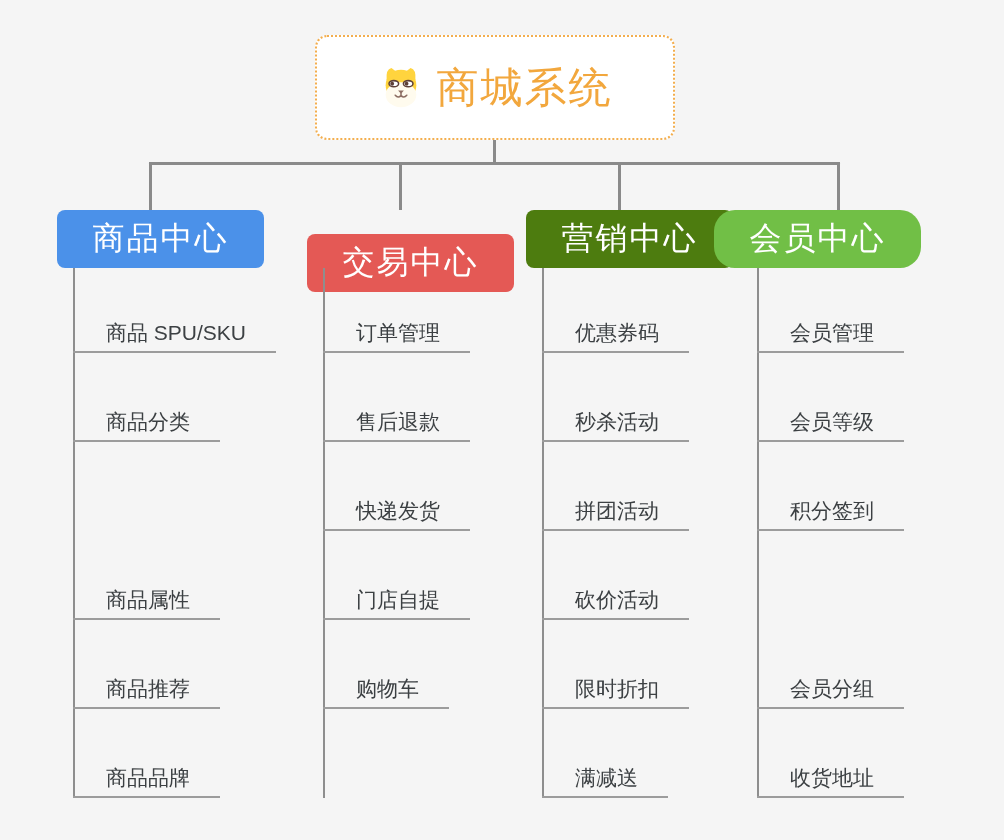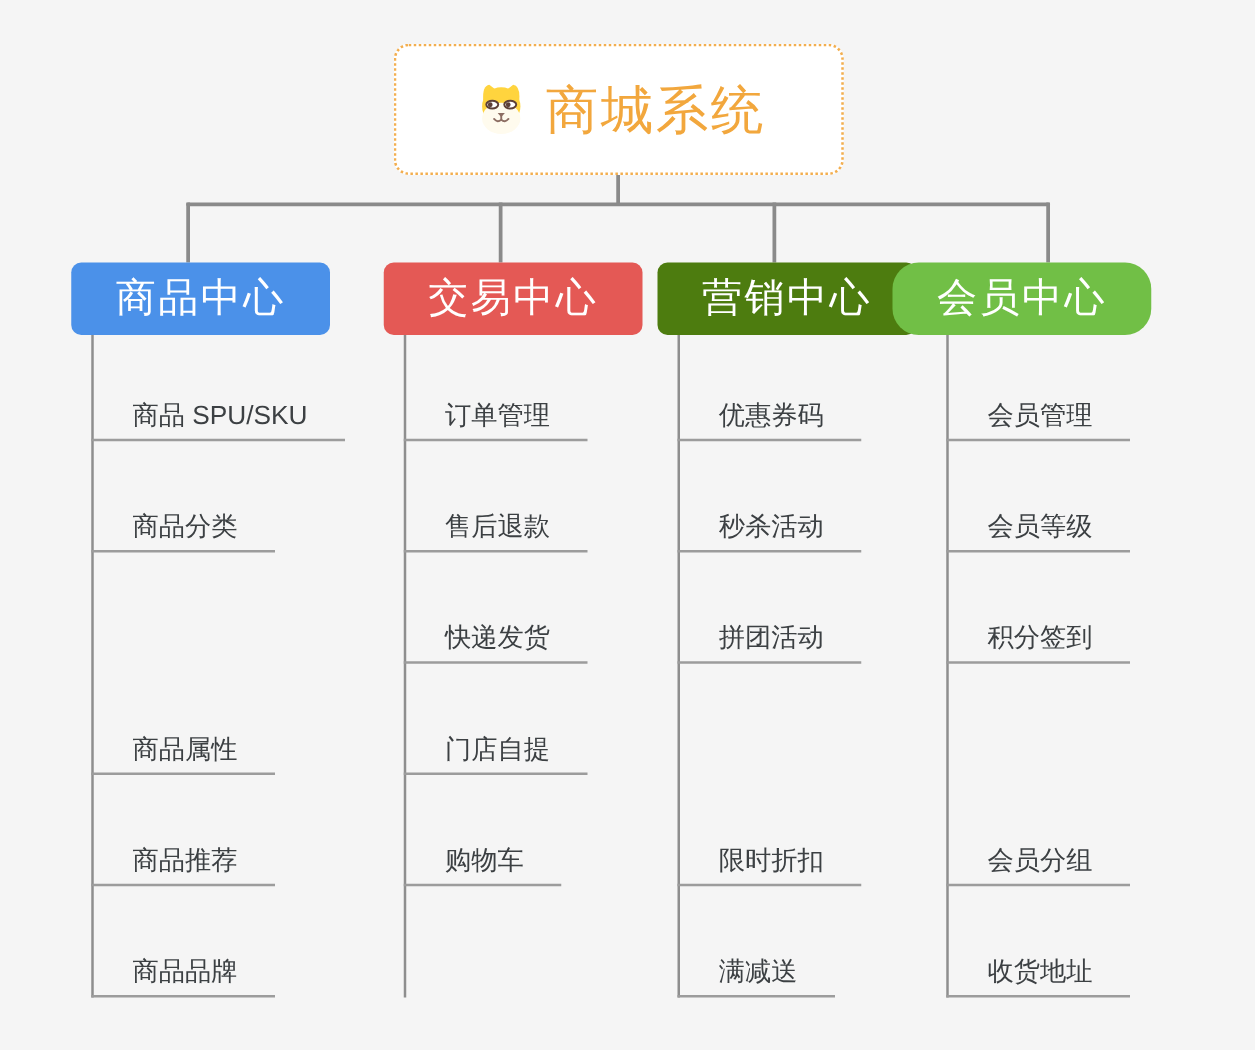--- a/index.html
+++ b/index.html
@@ -29,25 +29,25 @@
   .hline{left:149px;top:162px;width:691px;height:3px;border-radius:2px;}
   .drop{top:162px;width:3px;height:48px;}
   .d0{left:149px;} .d1{left:399px;} .d2{left:618px;} .d3{left:837px;}
 
   
   .bnode{
     position:absolute;top:210px;width:207px;height:58px;border-radius:8px;
     display:flex;align-items:center;justify-content:center;
     color:#FFFFFF;font-size:32px;letter-spacing:2px;white-space:nowrap;
   }
-  .n0{left:57px;} .n1{left:307px;} .n2{left:526px;} .n3{left:714px;border-radius:21px;}
+  .n0{left:57px;} .n1{left:307px;margin-top:24px;} .n2{left:526px;} .n3{left:714px;border-radius:21px;}
 
   
   .col{position:absolute;top:268px;width:231px;height:534px;}
-  .c0{left:73px;} .c1{left:323px;} .c2{left:542px;} .c3{left:757px;}
+  .c0{left:73px;} .c1{left:323px;font-family:Liberation Serif, serif;} .c2{left:542px;} .c3{left:757px;}
   .trunk{position:absolute;left:0;top:0;width:2px;height:530px;background:#8E8E8E;}
   .leaf{
     position:absolute;left:0;height:36px;line-height:36px;
     padding:0 30px 0 33px;border-bottom:2px solid #9C9C9C;
     font-size:21px;color:#3C4043;white-space:nowrap;display:inline-block;
   }
   .r0{top:47px;} .r1{top:136px;} .r2{top:225px;} .r3{top:314px;} .r4{top:403px;} .r5{top:492px;}
 </style>
 </head>
 <body>
@@ -100,20 +100,21 @@
     <div class="leaf r2">快递发货</div>
     <div class="leaf r3">门店自提</div>
     <div class="leaf r4">购物车</div>
   </div>
 
   <div class="col c2">
     <div class="trunk"></div>
     <div class="leaf r0">优惠券码</div>
     <div class="leaf r1">秒杀活动</div>
     <div class="leaf r2">拼团活动</div>
+    <div class="leaf r3">砍价活动</div>
     <div class="leaf r4">限时折扣</div>
     <div class="leaf r5">满减送</div>
   </div>
 
   <div class="col c3">
     <div class="trunk"></div>
     <div class="leaf r0">会员管理</div>
     <div class="leaf r1">会员等级</div>
     <div class="leaf r2">积分签到</div>
     <div class="leaf r4">会员分组</div>

